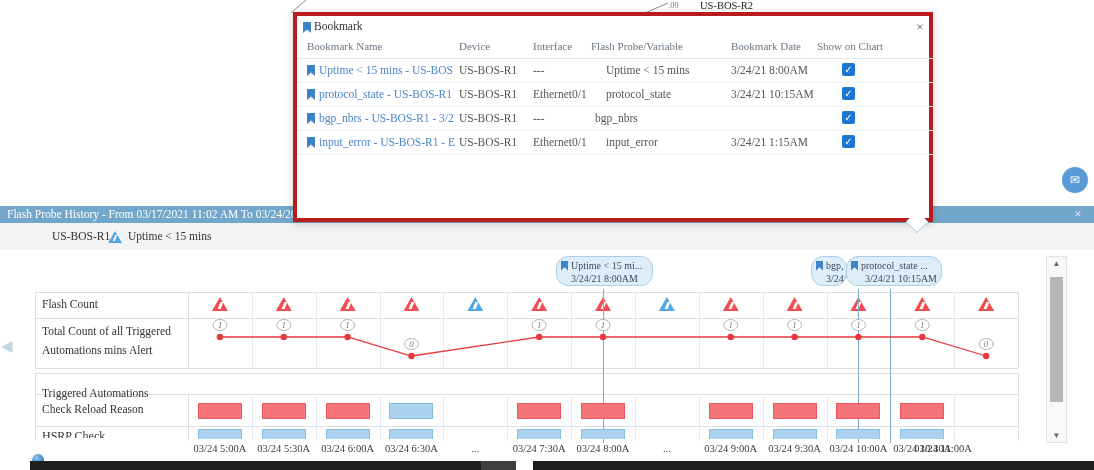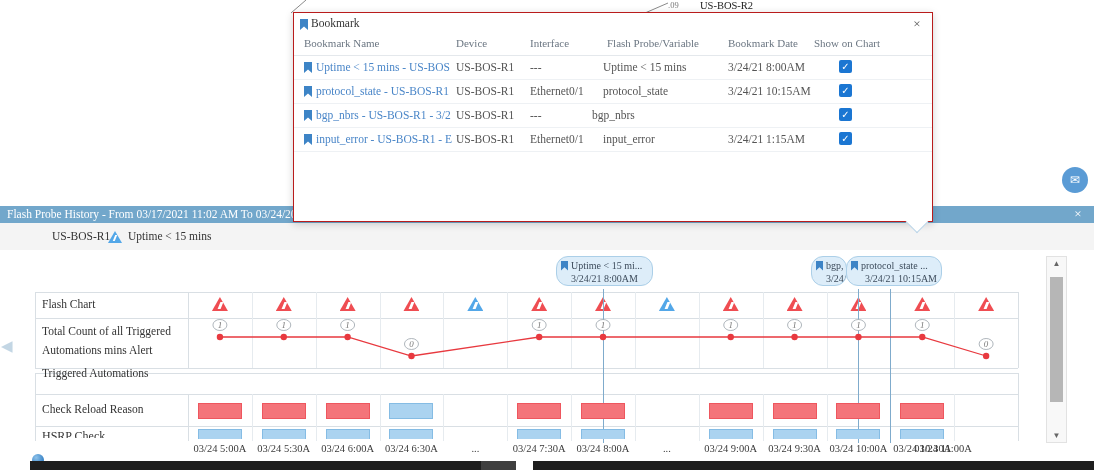--- a/index.html
+++ b/index.html
@@ -53,21 +53,21 @@
   .flag .l1 .bm-icon{width:7px;height:10px;}
   .flag .l2{padding-left:10px;}
   
   #vscroll{position:absolute;left:1046px;top:256px;width:21px;height:187px;background:#f8f8f8;
            border:1px solid #e2e2e2;box-sizing:border-box;z-index:5;}
   #vscroll .arrow{position:absolute;left:0;width:100%;text-align:center;font-size:8px;color:#666;cursor:pointer;}
   #vscroll .thumb{position:absolute;left:3px;top:20px;width:13px;height:125px;background:#b6b6b6;cursor:grab;}
   #collapse-handle{position:absolute;left:1px;top:337px;font-size:15px;color:#c3d6e4;z-index:4;cursor:pointer;}
   
   #dialog{position:absolute;left:293px;top:12px;width:640px;height:210px;background:#fff;
-          border:1px solid #b91c1c;box-sizing:border-box;box-shadow:0 2px 8px rgba(0,0,0,.18);z-index:50;}
+          border:4px solid #b91c1c;box-sizing:border-box;box-shadow:0 2px 8px rgba(0,0,0,.18);z-index:50;}
   #dialog-title{position:absolute;left:17px;top:4px;font-size:11.5px;color:#333;}
   #dialog .hdr-bm{position:absolute;left:6px;top:6px;}
   #dialog-close{position:absolute;left:614px;top:3px;width:18px;height:16px;text-align:center;
                 color:#555;font-size:13px;cursor:pointer;}
   .dcol{position:absolute;top:24px;font-size:11px;color:#6b7682;white-space:nowrap;}
   #dlg-hdr-line{position:absolute;left:0;top:42px;width:638px;height:1px;background:#e4e8ec;}
   .drow{position:absolute;left:0;width:638px;height:24px;border-bottom:1px solid #eef1f4;}
   .drow .bm-icon{position:absolute;left:10px;top:7px;}
   .dcell{position:absolute;top:0;height:24px;line-height:24px;font-size:11.5px;color:#555;white-space:nowrap;}
   .dlink{color:#4a86c8;overflow:hidden;width:138px;cursor:pointer;}
@@ -139,24 +139,24 @@
       <div class="vgrid" style="left: 890.35px; top: 292px; height: 76px;"></div>
       <div class="vgrid" style="left: 890.35px; top: 394px; height: 47px;"></div>
       <div class="vgrid" style="left: 954.2px; top: 292px; height: 76px;"></div>
       <div class="vgrid" style="left: 954.2px; top: 394px; height: 47px;"></div>
       <div class="vedge" style="left: 1018.05px; top: 292px; height: 76px;"></div>
       <div class="vedge" style="left: 1018.05px; top: 394px; height: 47px;"></div>
       <div class="vedge" style="left: 35px; top: 292px; height: 76px;"></div>
       <div class="vedge" style="left: 1018.05px; top: 292px; height: 76px;"></div>
       <div class="vedge" style="left: 35px; top: 373px; height: 68px;"></div>
       <div class="vedge" style="left: 1018.05px; top: 373px; height: 68px;"></div>
-      <div class="row-label" style="top: 298px;">Flash Chart</div>
+      <div class="row-label" style="top: 298px;">Flash Count</div>
       <div class="row-label" style="top: 325px;">Total Count of all Triggered</div>
       <div class="row-label" style="top: 344px;">Automations mins Alert</div>
-      <div class="row-label" style="top: 367px; text-align: center;">Triggered Automations</div>
+      <div class="row-label" style="top: 387px; text-align: center;">Triggered Automations</div>
       <div class="row-label" style="top: 403px;">Check Reload Reason</div>
       <div id="partial-label-clip">
         <span>HSRP Check</span>
       </div>
       <div class="tri" style="left: 211.925px; top: 297px; background: rgb(239, 77, 82);">
         <span class="bolt"></span>
       </div>
       <div class="tri" style="left: 275.775px; top: 297px; background: rgb(239, 77, 82);">
         <span class="bolt"></span>
       </div>
@@ -296,21 +296,21 @@
     <span class="arrow" style="bottom:2px;">▼</span>
   </div>
 
   <div id="dialog">
     <span class="bm-icon hdr-bm"></span>
     <span id="dialog-title">Bookmark</span>
     <span id="dialog-close">×</span>
     <span class="dcol" style="left:10px;">Bookmark Name</span>
     <span class="dcol" style="left:162px;">Device</span>
     <span class="dcol" style="left:236px;">Interface</span>
-    <span class="dcol" style="left:313px;">Flash Probe/Variable</span>
+    <span class="dcol" style="left:294px;">Flash Probe/Variable</span>
     <span class="dcol" style="left:434px;">Bookmark Date</span>
     <span class="dcol" style="left:520px;">Show on Chart</span>
     <div id="dlg-hdr-line"></div>
     <div id="dlg-rows">
         <div class="drow" style="top: 42px;">
           <span class="bm-icon"></span>
           <span class="dcell dlink" style="left: 22px;">Uptime &lt; 15 mins - US-BOS</span>
           <span class="dcell" style="left: 162px;">US-BOS-R1</span>
           <span class="dcell" style="left: 236px;">---</span>
           <span class="dcell" style="left: 309px;">Uptime &lt; 15 mins</span>

